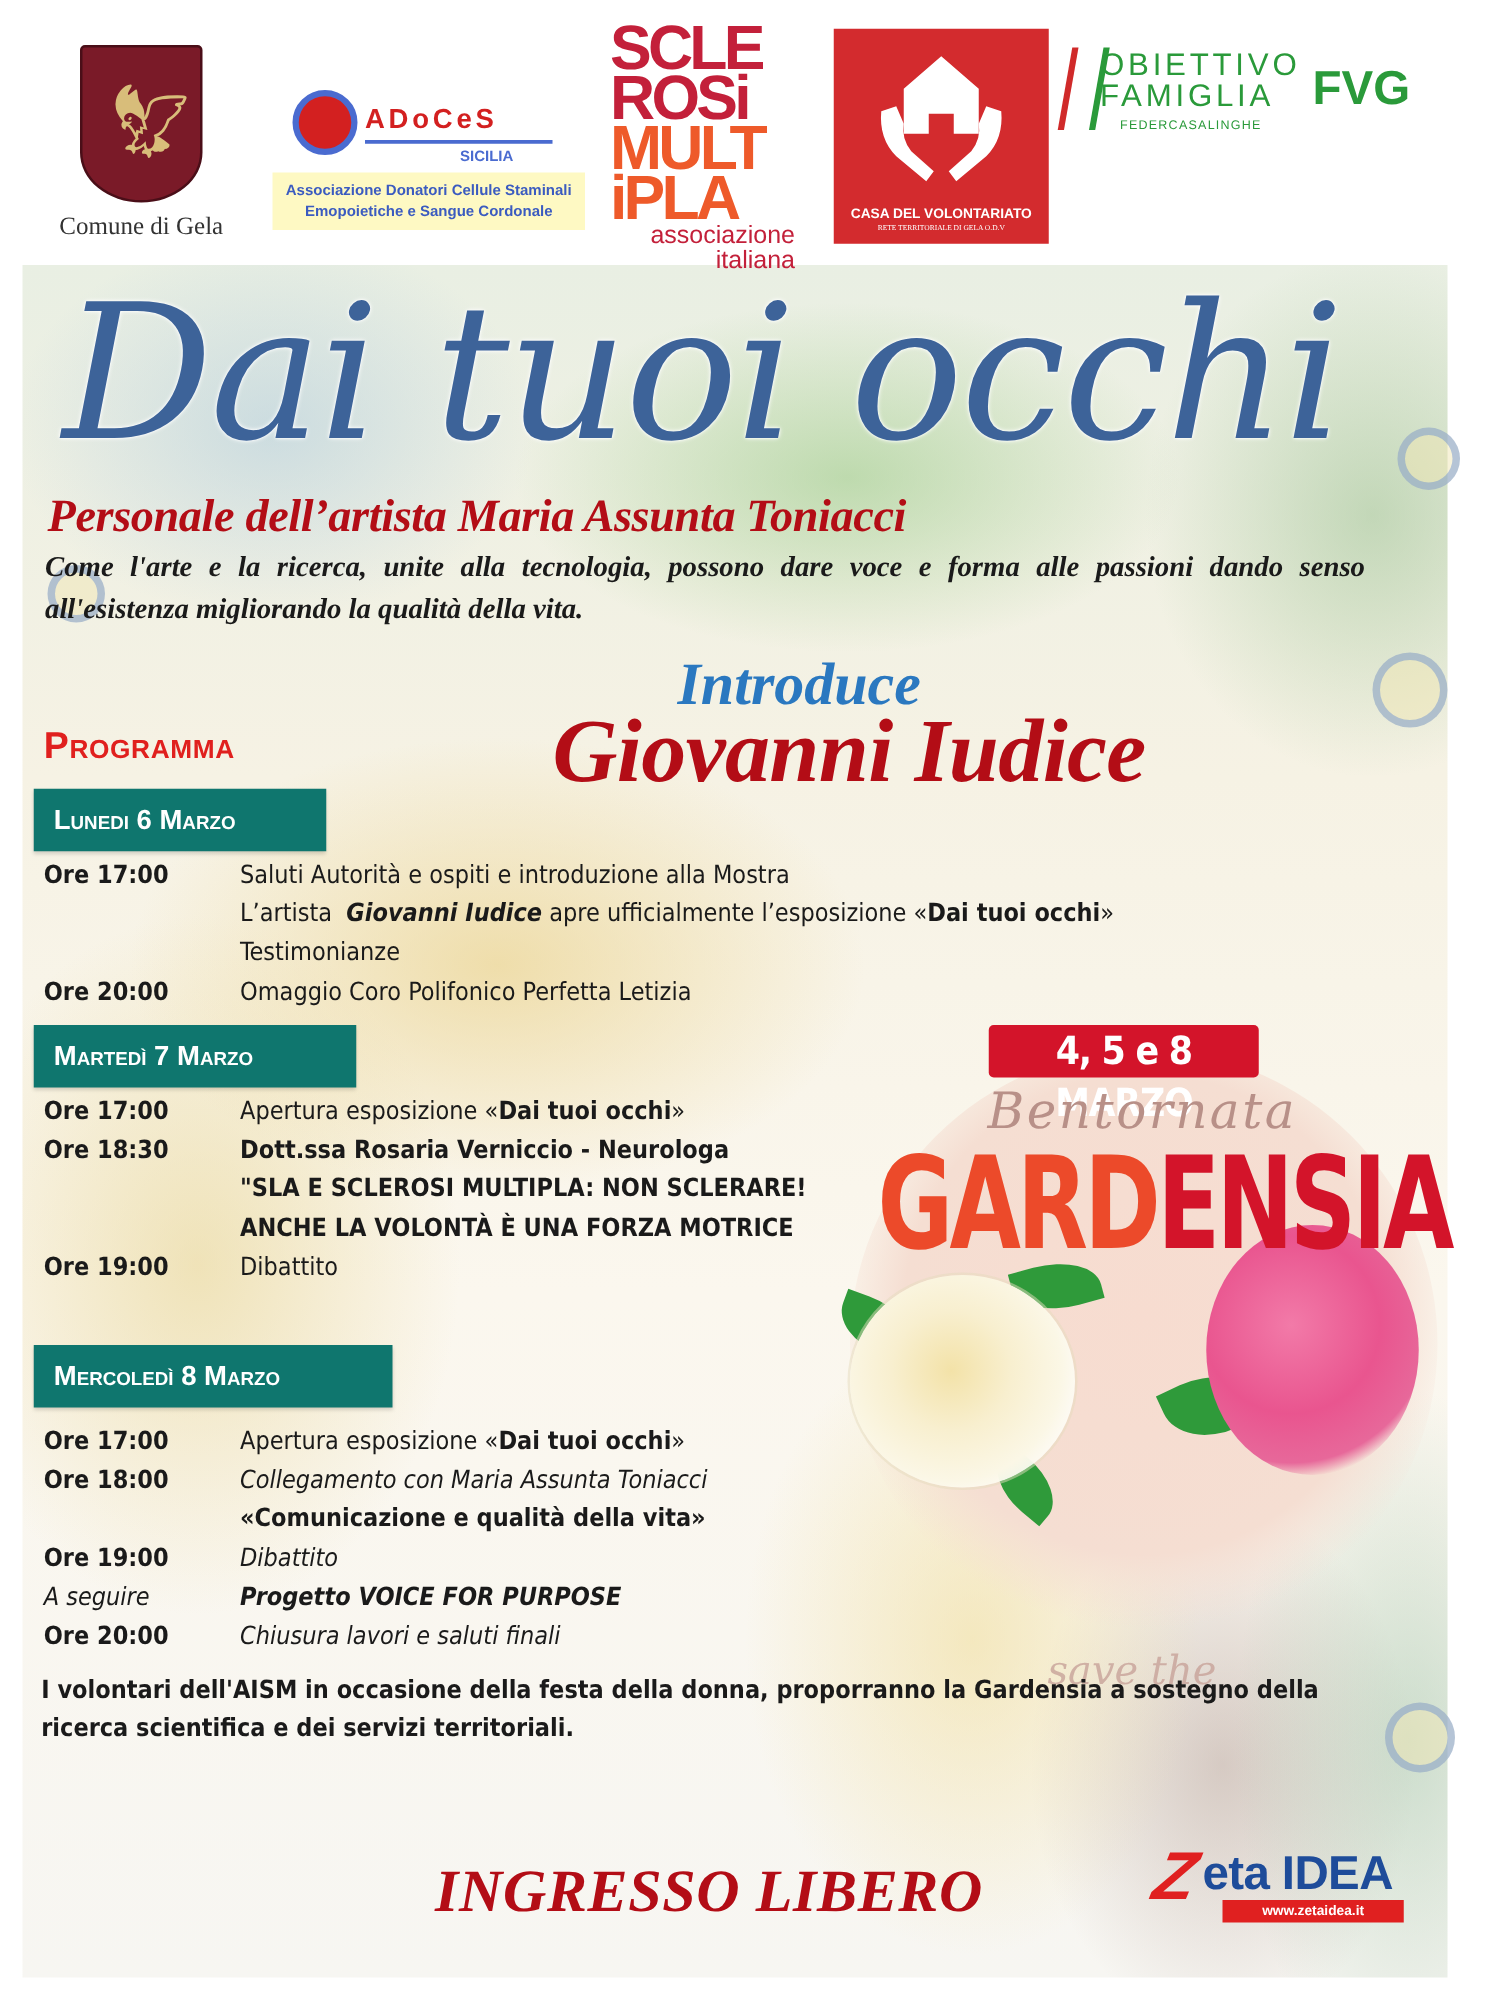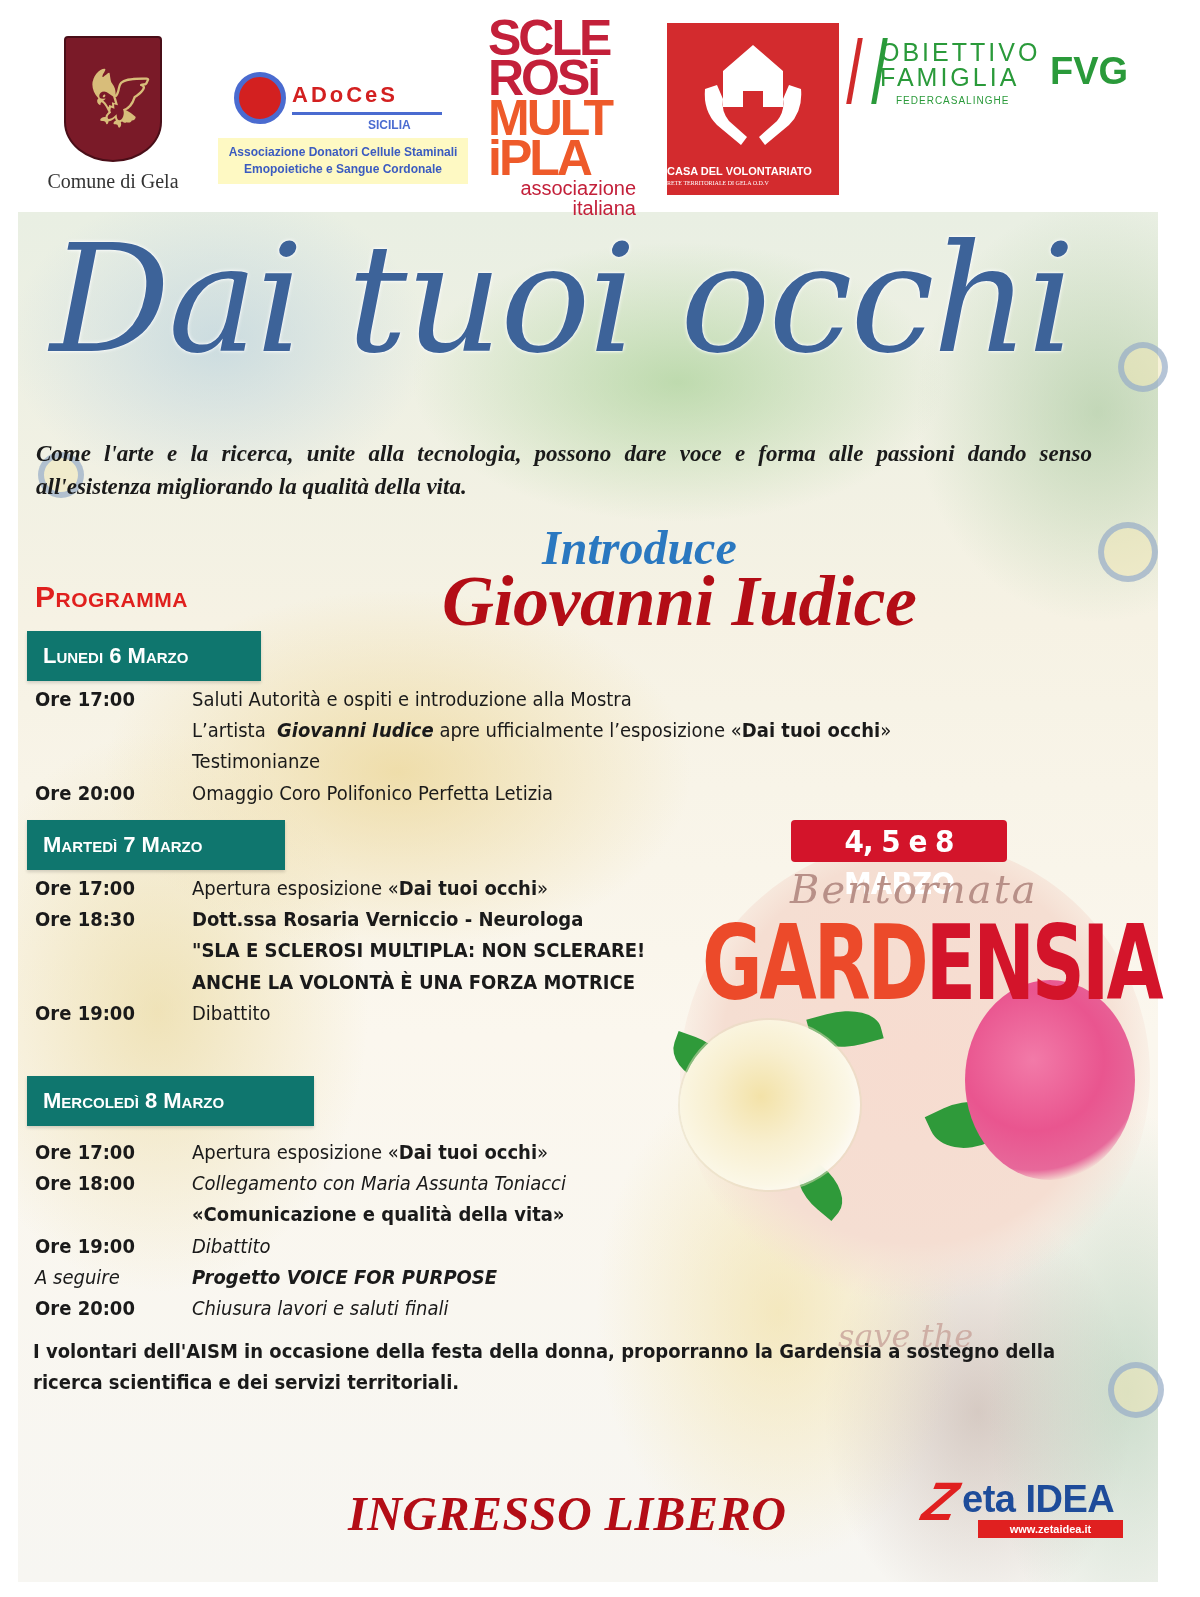--- a/index.html
+++ b/index.html
@@ -44,21 +44,21 @@
   .adoces-line { position: absolute; left: 74px; top: 50px; width: 150px; height: 3px; background: #4a6bd0; }
   .adoces-sicilia { position: absolute; left: 150px; top: 56px; font-size: 12px; font-weight: bold; color: #4a6bd0; }
   .adoces-sub { background: #fef9c3; padding: 6px 4px; font-size: 12px; font-weight: bold; color: #3b5bc0; text-align: center; line-height: 17px; }
 
   .sclerosi { position: absolute; left: 486px; top: 18px; width: 160px; text-align: right; font-family: "Liberation Sans", sans-serif; }
   .scl-word { font-weight: 900; font-size: 50px; line-height: 40px; letter-spacing: -3px; display: block; text-align: left; padding-left: 2px; }
   .scl-word.red { color: #c3203a; }
   .scl-word.orange { color: #ee5a2a; }
   .scl-sub { color: #c3203a; font-size: 20px; line-height: 20px; text-align: right; padding-right: 10px; }
 
-  .casa { position: absolute; left: 667px; top: 23px; width: 172px; height: 172px; background: #d32b2e; color: #fff; text-align: left; }
+  .casa { position: absolute; left: 667px; top: 23px; width: 172px; height: 172px; background: #d32b2e; color: #fff; text-align: center; }
   .casa-icon { position: absolute; left: 30px; top: 18px; width: 112px; height: 110px; }
   .casa-title { position: absolute; left: 0; width: 100%; top: 142px; font-size: 11px; font-weight: bold; font-family: "Liberation Sans Narrow", "Liberation Sans", sans-serif; }
   .casa-sub { position: absolute; left: 0; width: 100%; top: 157px; font-size: 6px; font-family: "Liberation Serif", serif; }
 
   .obiettivo { position: absolute; left: 852px; top: 38px; width: 290px; height: 70px; }
   .ob-mark { position: absolute; left: 0; top: 0; width: 30px; height: 66px; border-left: 5px solid #d02a2a; border-right: 5px solid #2a9a3a; transform: skewX(-10deg); }
   .ob-text { position: absolute; left: 28px; top: 2px; font-size: 25px; line-height: 25px; color: #2a9a3a; letter-spacing: 3px; }
   .ob-fed { position: absolute; left: 44px; top: 57px; font-size: 10px; color: #2a9a3a; letter-spacing: 1px; }
   .ob-fvg { position: absolute; left: 198px; top: 12px; font-size: 38px; font-weight: bold; color: #2a9a3a; }
 
@@ -184,20 +184,21 @@
         <div>OBIETTIVO</div>
         <div>FAMIGLIA</div>
       </div>
       <div class="ob-fed">FEDERCASALINGHE</div>
       <div class="ob-fvg">FVG</div>
     </div>
 
   </div>
 
   <div class="title">Dai tuoi occhi</div>
+  <div class="subtitle">Personale dell’artista Maria Assunta Toniacci</div>
   <div class="tagline">Come l'arte e la ricerca, unite alla tecnologia, possono dare voce e forma alle passioni dando senso all'esistenza  migliorando la qualità della vita.</div>
 
   <div class="introduce">Introduce</div>
   <div class="speaker">Giovanni Iudice</div>
 
   <div class="programma">Programma</div>
 
   <div class="gard">
     <div class="gard-bg"></div>
     <div class="leaf" style="left:10px;top:240px;width:60px;height:40px;transform:rotate(20deg);"></div>

